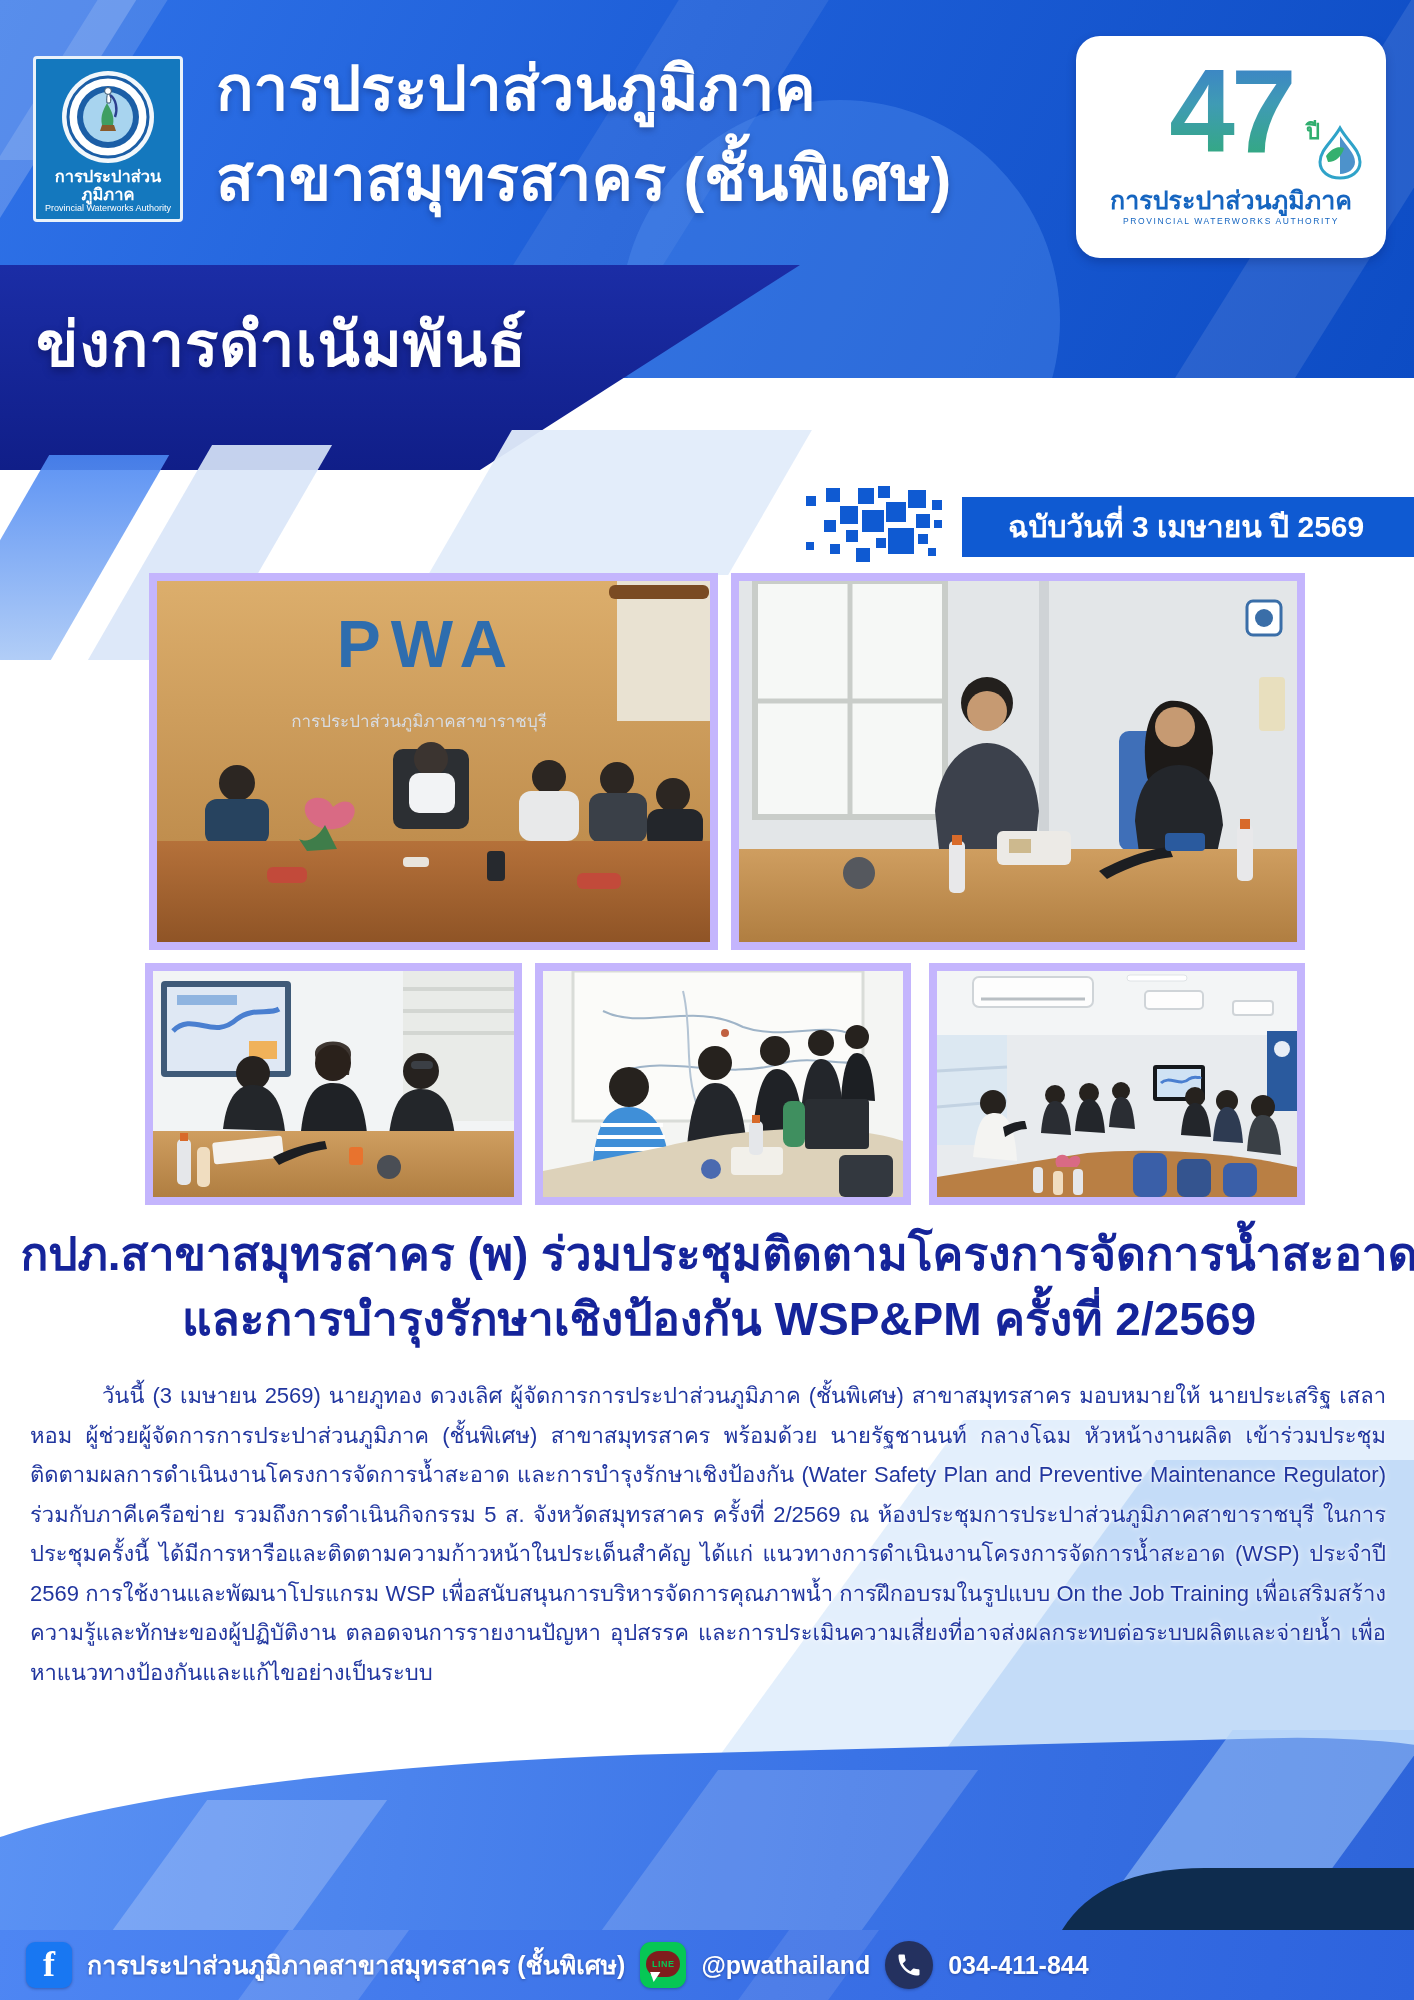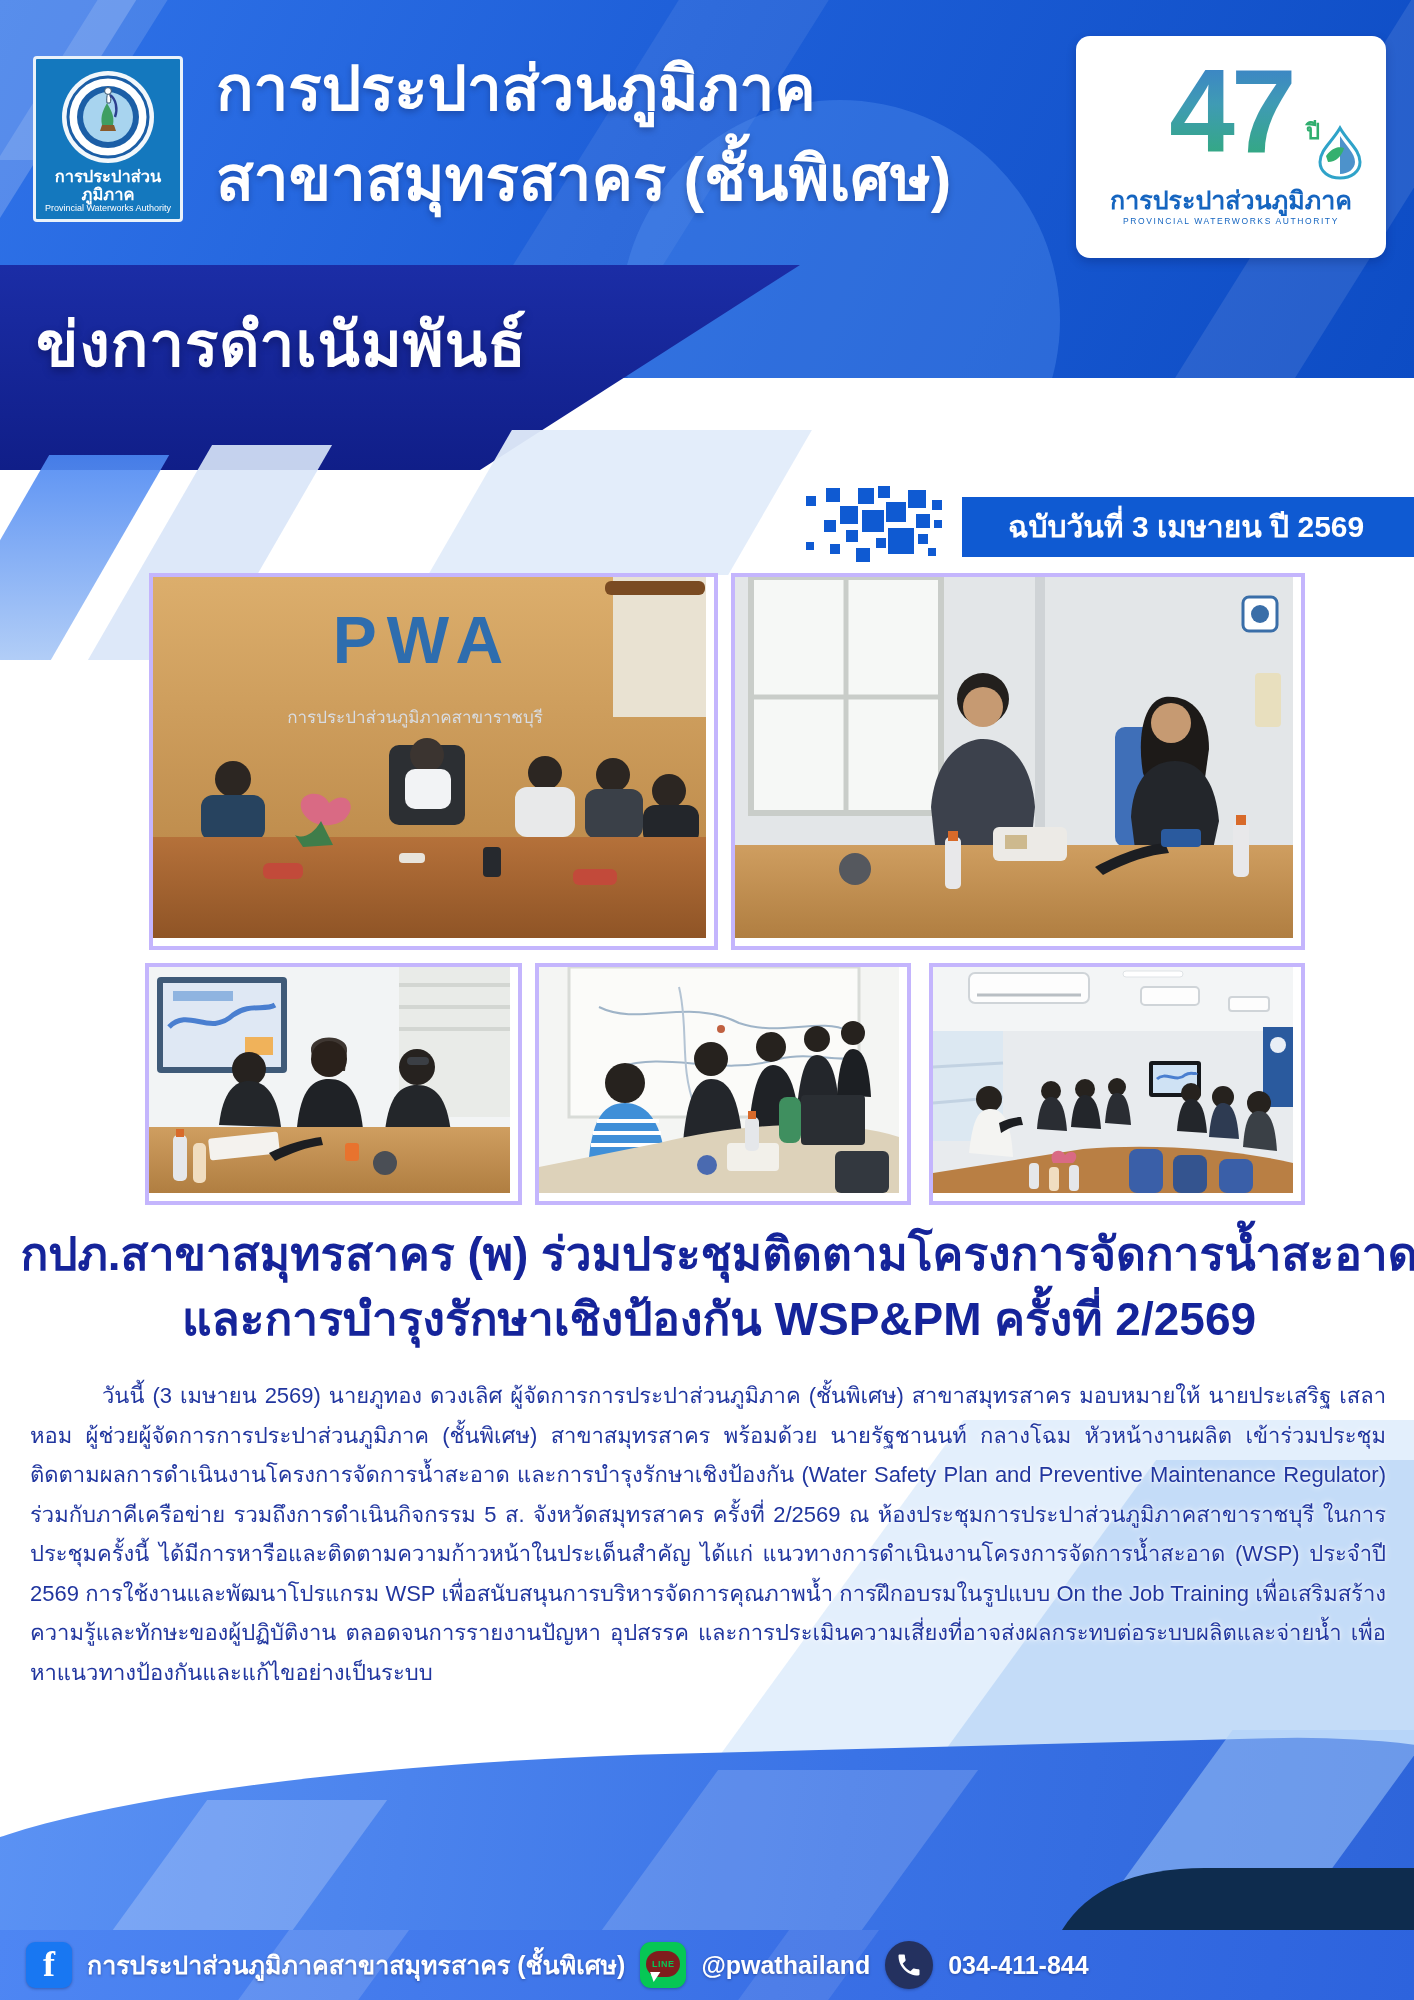--- a/index.html
+++ b/index.html
@@ -22,21 +22,21 @@
              border:3px solid #eaf2fa;border-radius:4px;box-sizing:border-box;text-align:center;}
   .emblem{margin:10px auto 2px auto;width:96px;height:96px;display:block;}
   .logo-thai{color:#ffffff;font-weight:bold;font-size:16.5px;line-height:18px;}
   .logo-eng{color:#ffffff;font-size:9px;line-height:11px;}
 
   .header-title{position:absolute;left:216px;top:44px;color:#ffffff;font-weight:bold;
                 font-size:62px;line-height:90px;text-shadow:0 3px 6px rgba(0,0,30,.25);white-space:nowrap;}
 
   
   .anniv-card{position:absolute;left:1076px;top:36px;width:310px;height:222px;background:#ffffff;
-              border-radius:14px;text-align:center;box-shadow:0 4px 10px rgba(0,20,80,.25);}
+              border-radius:24px;text-align:center;box-shadow:0 4px 10px rgba(0,20,80,.25);}
   .anniv-row{position:relative;height:150px;}
   .anniv-num{font-size:118px;font-weight:bold;line-height:150px;letter-spacing:-4px;
              background:linear-gradient(180deg,#3a79cf 0%,#3f9bb4 45%,#2fae6e 100%);
              -webkit-background-clip:text;background-clip:text;color:transparent;
              text-shadow:none;}
   .anniv-pi{position:absolute;right:66px;top:78px;font-size:22px;font-weight:bold;color:#2fae6e;}
   .anniv-drop{position:absolute;right:22px;top:86px;width:48px;height:58px;}
   .anniv-thai{font-size:25px;font-weight:bold;color:#1565c0;line-height:28px;}
   .anniv-eng{font-size:8.5px;color:#1565c0;letter-spacing:1.6px;line-height:14px;}
 
@@ -53,21 +53,21 @@
   .wd2{left:150px;top:445px;width:120px;height:215px;background:#d9e6f8;opacity:.9;}
   .wd3{left:470px;top:430px;width:300px;height:145px;background:#e2ecfa;opacity:.95;}
 
   
   .pixel-deco{position:absolute;left:800px;top:486px;width:160px;height:84px;}
   .date-bar{position:absolute;left:962px;top:497px;width:500px;height:60px;background:#0f5ad2;
             color:#ffffff;font-size:30px;font-weight:bold;line-height:60px;padding-left:46px;
             box-sizing:border-box;white-space:nowrap;}
 
   
-  .photo{position:absolute;border:4px solid #c4b5fd;background:#fff;box-sizing:border-box;}
+  .photo{position:absolute;border:8px solid #c4b5fd;background:#fff;box-sizing:border-box;}
   .photo svg{display:block;}
   .p1{left:149px;top:573px;width:569px;height:377px;}
   .p2{left:731px;top:573px;width:574px;height:377px;}
   .p3{left:145px;top:963px;width:377px;height:242px;}
   .p4{left:535px;top:963px;width:376px;height:242px;}
   .p5{left:929px;top:963px;width:376px;height:242px;}
 
   
   .headline{position:absolute;left:12px;top:1222px;width:1414px;text-align:center;color:#15249a;
             font-weight:800;font-size:46px;line-height:65px;text-shadow:0 0 6px #ffffff;}

